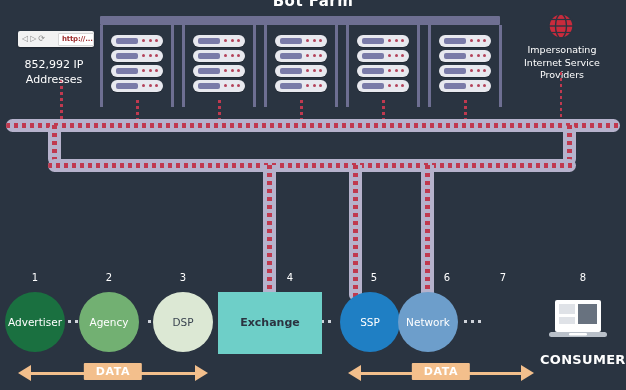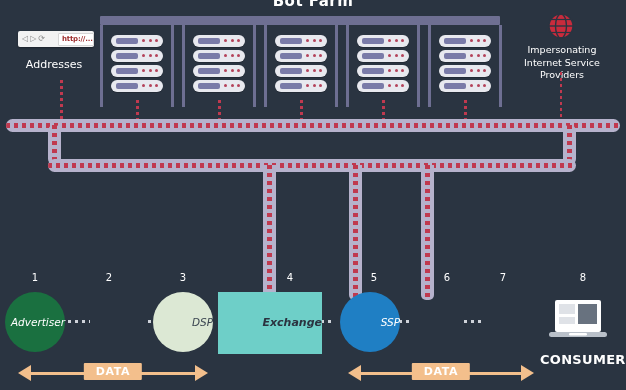--- a/index.html
+++ b/index.html
@@ -131,22 +131,22 @@
     background-image:repeating-linear-gradient(to bottom,#c0394f 0 4px,transparent 4px 8px);
   }
 
   
   .num{
     position:absolute;top:272px;width:40px;text-align:center;
     font-size:10px;color:#ffffff;
   }
   .node{
     position:absolute;top:292px;width:60px;height:60px;border-radius:50%;
-    display:flex;align-items:center;justify-content:flex-end;
-    font-size:10.5px;text-align:center;line-height:12px;font-style:italic;
+    display:flex;align-items:center;justify-content:center;
+    font-size:10.5px;text-align:center;line-height:12px;
   }
   .node.box{
     border-radius:0;width:104px;height:62px;
     font-size:11px;font-weight:bold;color:#2b3340;
   }
   .chain-dots{
     position:absolute;top:320px;height:3px;
     background-image:repeating-linear-gradient(to right,#cfd3da 0 3px,transparent 3px 7px);
   }
 
@@ -373,20 +373,21 @@
 
   <div class="url-chip">
     <span class="nav">
       <span>◁</span>
       <span>▷</span>
       <span>⟳</span>
     </span>
     <span class="field">http://...</span>
   </div>
   <div class="ip-label">
+    <div>852,992 IP</div>
     <div>Addresses</div>
   </div>
 
   <div class="globe">
     <svg width="26" height="26" viewBox="0 0 26 26">
       <circle cx="13" cy="13" r="12" fill="#c92b3c"></circle>
       <ellipse cx="13" cy="13" rx="12" ry="12" fill="none" stroke="#2a3441" stroke-width="1.4"></ellipse>
       <ellipse cx="13" cy="13" rx="5.5" ry="12" fill="none" stroke="#2a3441" stroke-width="1.4"></ellipse>
       <line x1="1" y1="13" x2="25" y2="13" stroke="#2a3441" stroke-width="1.4"></line>
       <line x1="3" y1="6.5" x2="23" y2="6.5" stroke="#2a3441" stroke-width="1.2"></line>
@@ -435,28 +436,34 @@
   <div class="num" style="left:163px;">3</div>
   <div class="num" style="left:270px;">4</div>
   <div class="num" style="left:354px;">5</div>
   <div class="num" style="left:427px;">6</div>
   <div class="num" style="left:483px;">7</div>
   <div class="num" style="left:563px;">8</div>
 
   <div class="node" style="left:5px;background:#1a7040;color:#ffffff;">
       <span>Advertiser</span>
     </div>
+  <div class="node" style="left:79px;background:#72b072;color:#ffffff;">
+      <span>Agency</span>
+    </div>
   <div class="node" style="left:153px;background:#dce8d4;color:#3a4450;">
       <span>DSP</span>
     </div>
   <div class="node box" style="left:218px;top:292px;background:#6ecfc8;">
       <span>Exchange</span>
     </div>
   <div class="node" style="left:340px;background:#1f7fc4;color:#ffffff;">
       <span>SSP</span>
+    </div>
+  <div class="node" style="left:398px;background:#6d9ecb;color:#ffffff;">
+      <span>Network</span>
     </div>
 
   <div class="laptop">
     <svg width="58" height="44" viewBox="0 0 58 44">
       <rect x="6" y="2" width="46" height="32" rx="2" fill="#ffffff"></rect>
       <rect x="10" y="6" width="16" height="10" fill="#dfe2e7"></rect>
       <rect x="10" y="19" width="16" height="7" fill="#dfe2e7"></rect>
       <rect x="29" y="6" width="19" height="20" fill="#68727f"></rect>
       <rect x="0" y="34" width="58" height="5" rx="2.5" fill="#b9c0c9"></rect>
       <rect x="20" y="35" width="18" height="2.5" rx="1.2" fill="#ffffff"></rect>

